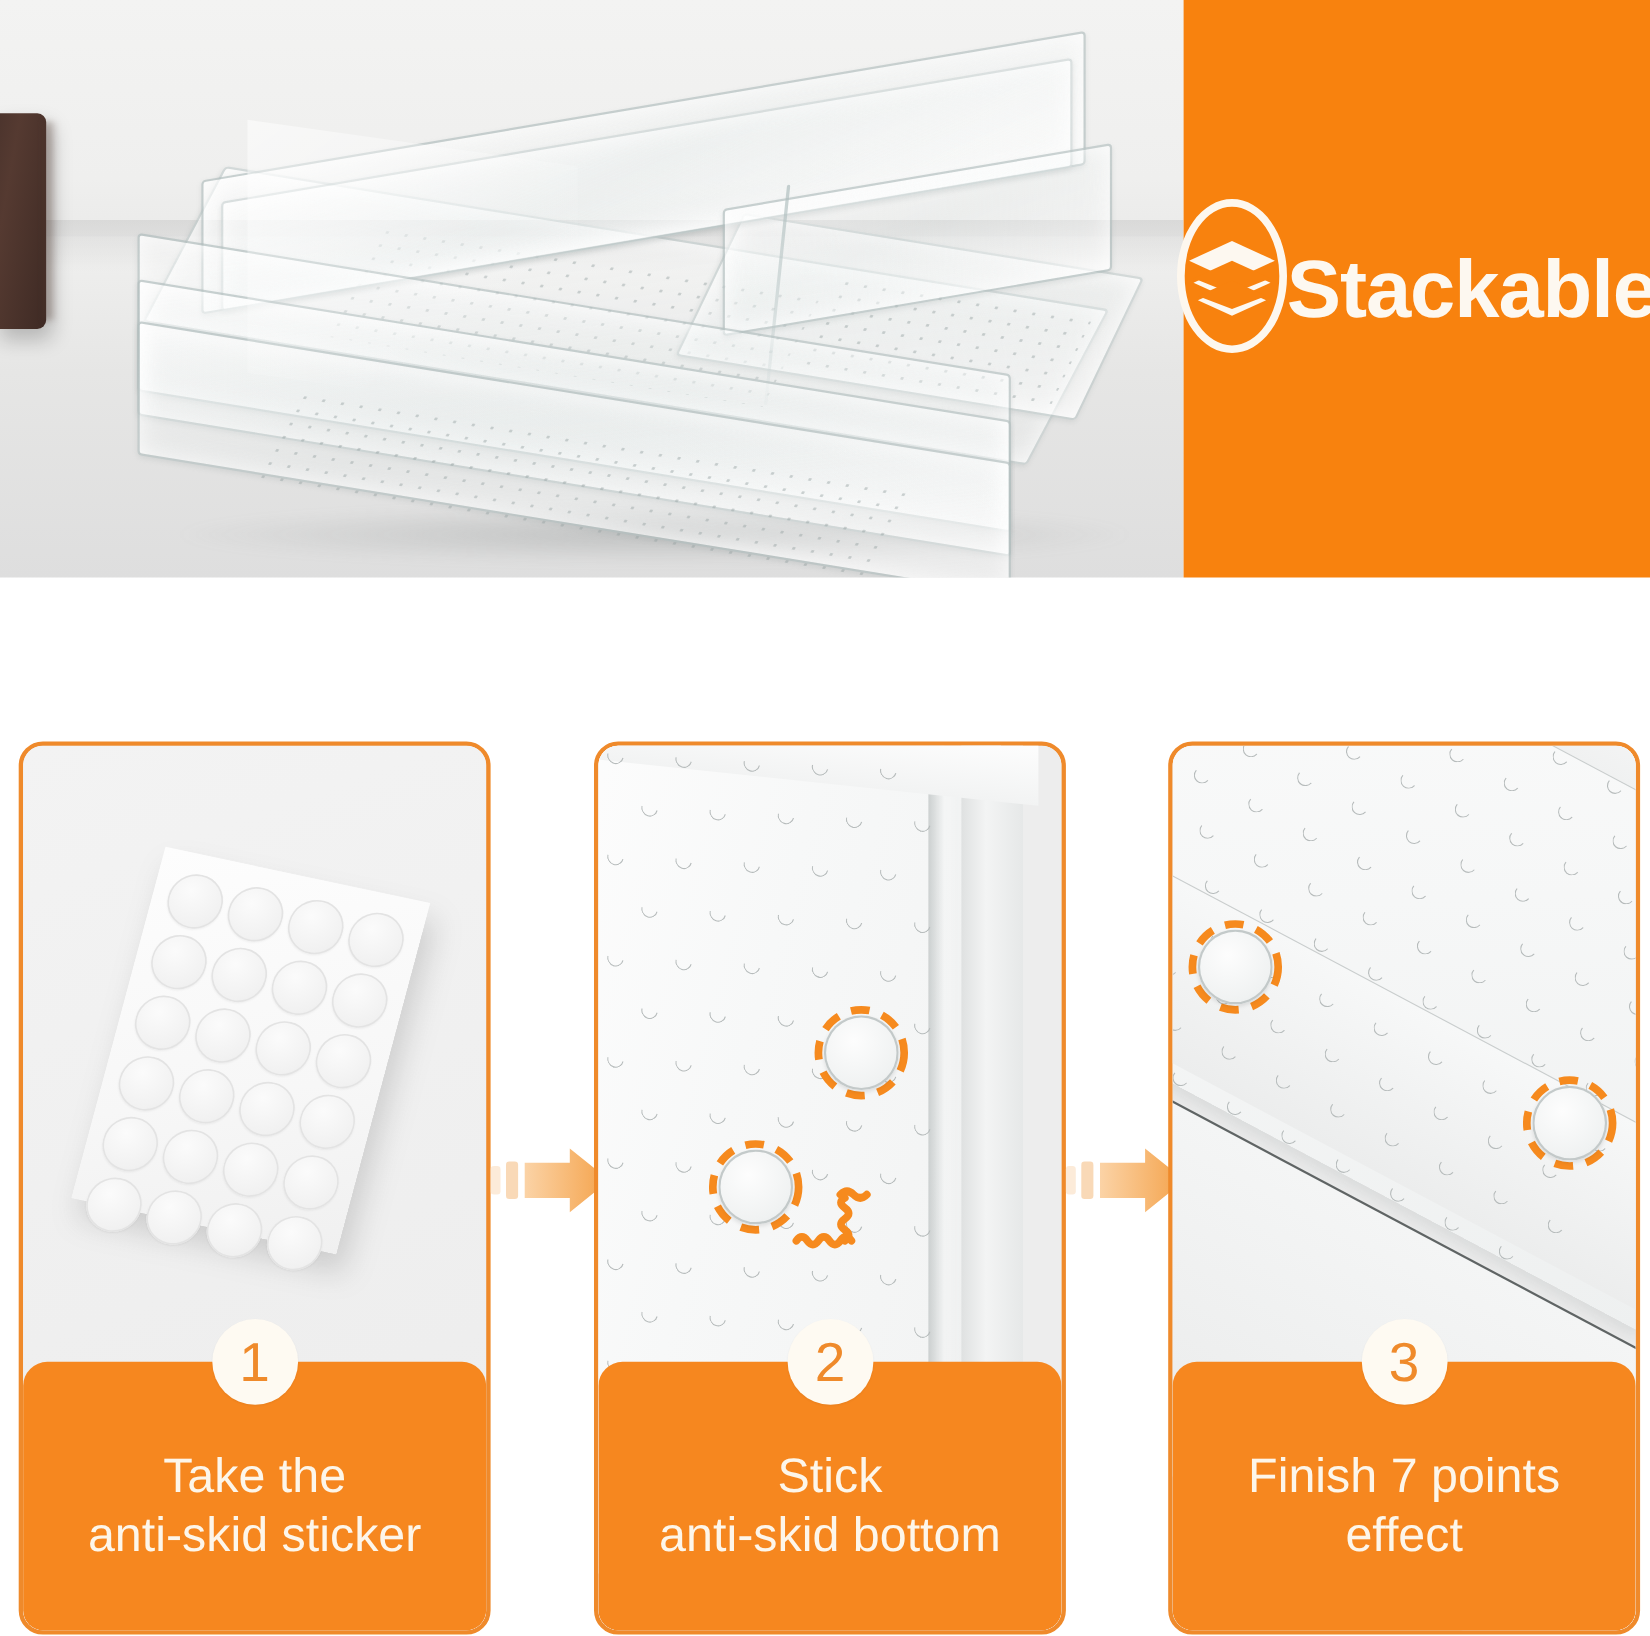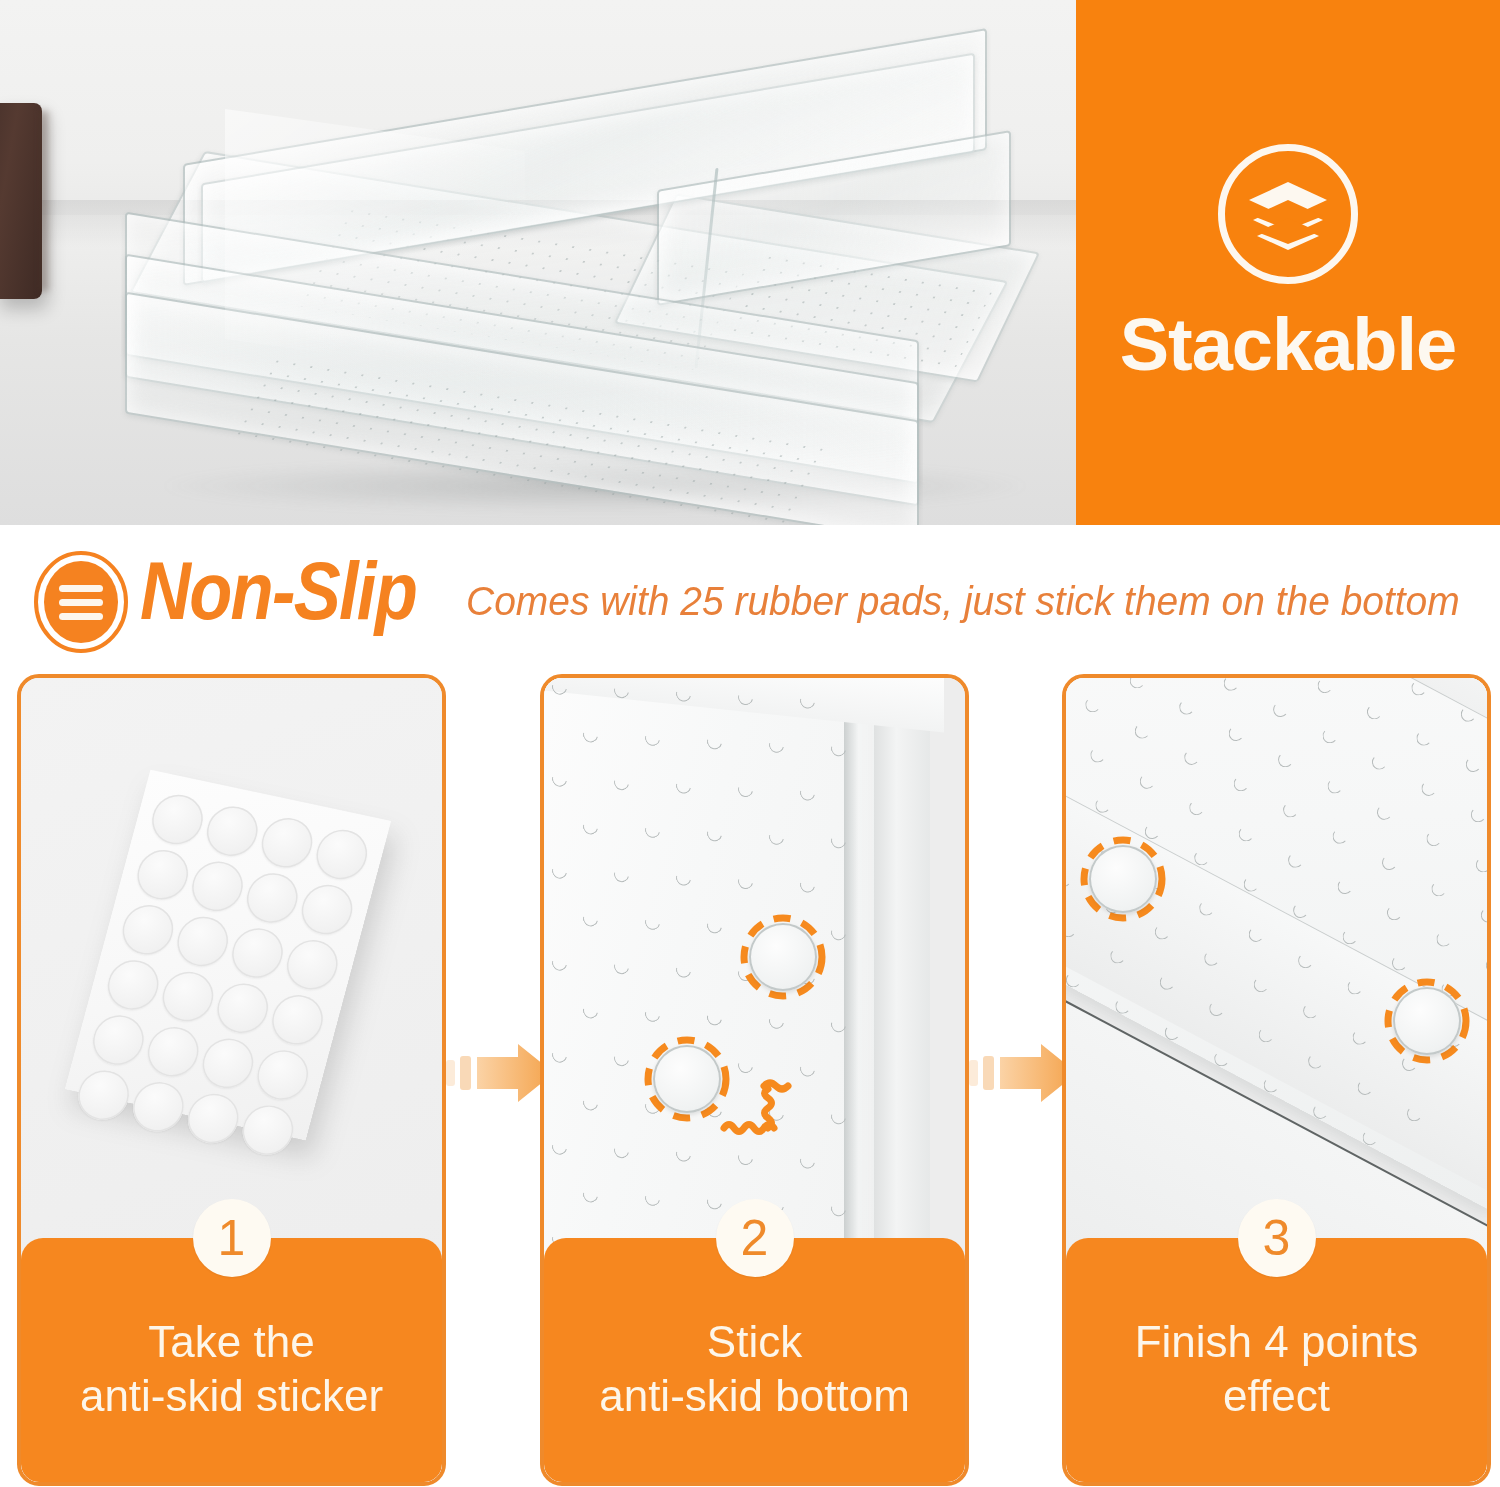--- a/index.html
+++ b/index.html
@@ -117,21 +117,21 @@
   .tray-shadow{
     position:absolute;left:60px;top:400px;width:860px;height:52px;
     background:radial-gradient(ellipse at 50% 50%,rgba(120,125,125,.30),rgba(120,125,125,0) 72%);
     filter:blur(5px);
   }
 
   
   .stackable-card{
     position:absolute;left:1076px;top:0;width:424px;height:525px;
     background:#f8820e;
-    display:flex;flex-direction:column;align-items:center;justify-content:center;
+    display:flex;flex-direction:row;align-items:center;justify-content:center;
   }
   .layers-badge{width:126px;height:126px;border:7px solid #fdf7ee;border-radius:50%;
     display:flex;align-items:center;justify-content:center;margin-bottom:24px;}
   .stackable-title{
     color:#fdf8f0;font-size:74px;font-weight:bold;letter-spacing:-1px;line-height:1;
   }
 
   
   .nonslip-header{
     position:absolute;left:0;top:548px;width:1500px;height:110px;
@@ -319,33 +319,20 @@
           <polygon points="43,48 74,62 43,76 12,62" fill="#FDF8F0"></polygon>
           <polygon points="43,26 78,42 43,56 8,42" fill="#F8820E"></polygon>
           <polygon points="43,44 74,58 43,70 12,58" fill="#F8820E"></polygon>
           <polygon points="43,30 78,46 43,62 8,46" fill="#FDF8F0" opacity="0"></polygon>
         </svg>
       </div>
       <div class="stackable-title">Stackable</div>
     </div>
   </div>
 
-  <div class="nonslip-header">
-    <div class="ns-icon">
-      <svg width="96" height="104" viewBox="0 0 96 104" aria-hidden="true">
-        <ellipse cx="48" cy="52" rx="45" ry="49" fill="none" stroke="#F58220" stroke-width="4"></ellipse>
-        <ellipse cx="48" cy="52" rx="37" ry="41" fill="#F58220"></ellipse>
-        <rect x="26" y="35" width="44" height="7" rx="3.5" fill="#FDF6EC"></rect>
-        <rect x="26" y="49" width="44" height="7" rx="3.5" fill="#FDF6EC"></rect>
-        <rect x="26" y="63" width="44" height="7" rx="3.5" fill="#FDF6EC"></rect>
-      </svg>
-    </div>
-    <div class="ns-title">Non-Slip</div>
-    <div class="ns-sub">Comes with 25 rubber pads, just stick them on the bottom</div>
-  </div>
 
   <div class="panel panel-1">
     <div class="panel-photo sheet-scene">
       <div class="sheet">
         <div class="pad-grid">
           <div class="pad"></div>
           <div class="pad"></div>
           <div class="pad"></div>
           <div class="pad"></div>
           <div class="pad"></div>
@@ -627,18 +614,18 @@
 
       <div class="pad-hl" style="left:318px;top:300px;">
         <div class="disc"></div>
         <svg width="86" height="86" viewBox="0 0 86 86" aria-hidden="true">
           <circle cx="43" cy="43" r="39" fill="none" stroke="#F68A1E" stroke-width="7" stroke-dasharray="17 12"></circle>
         </svg>
       </div>
     </div>
     <div class="caption">
       <div class="step-num">3</div>
-      <div class="caption-text">Finish 4 points
+      <div class="caption-text">Finish 7 points
 effect</div>
     </div>
   </div>
 
 </div>
 
 </body></html>

